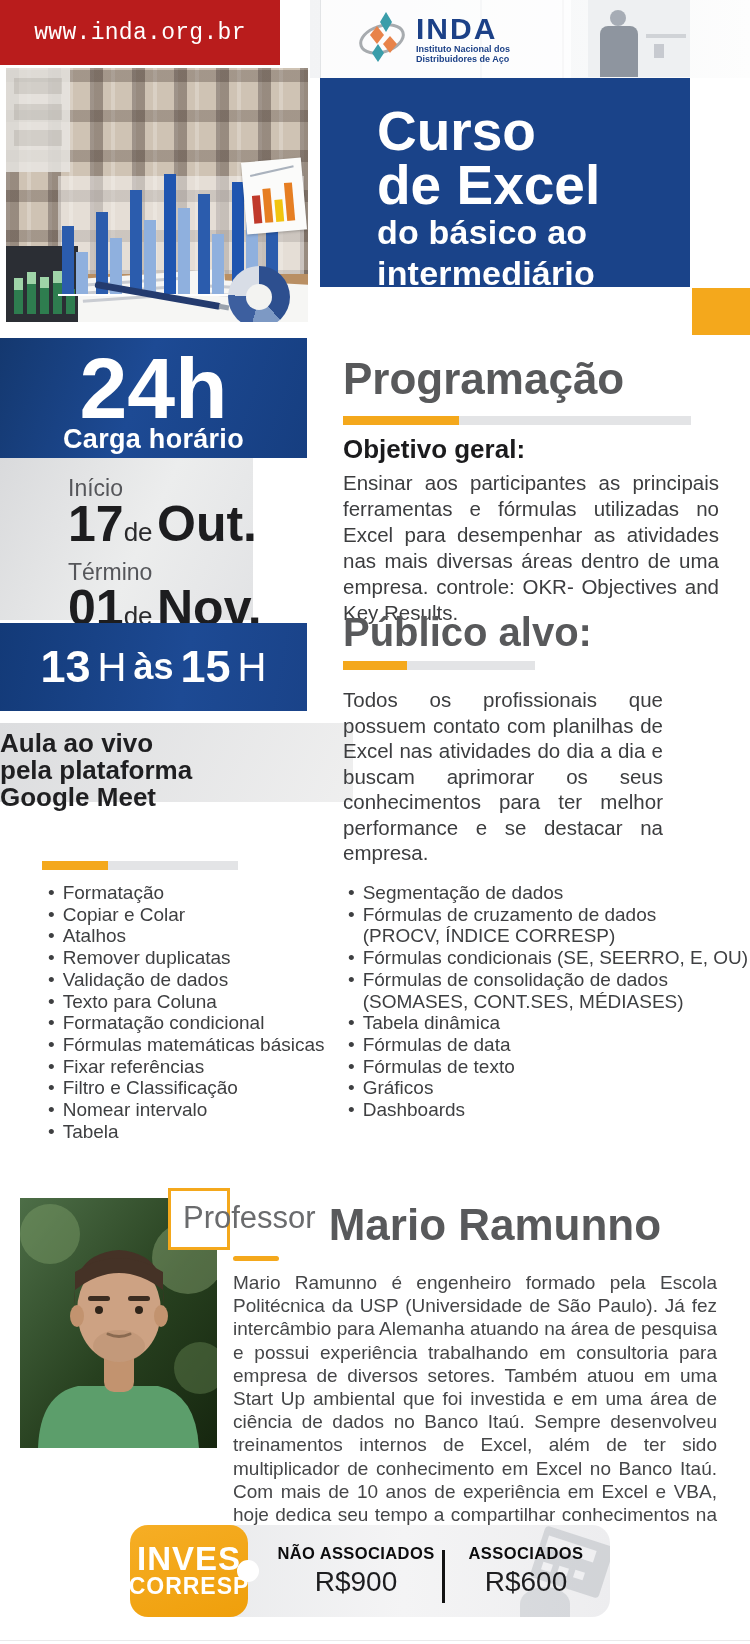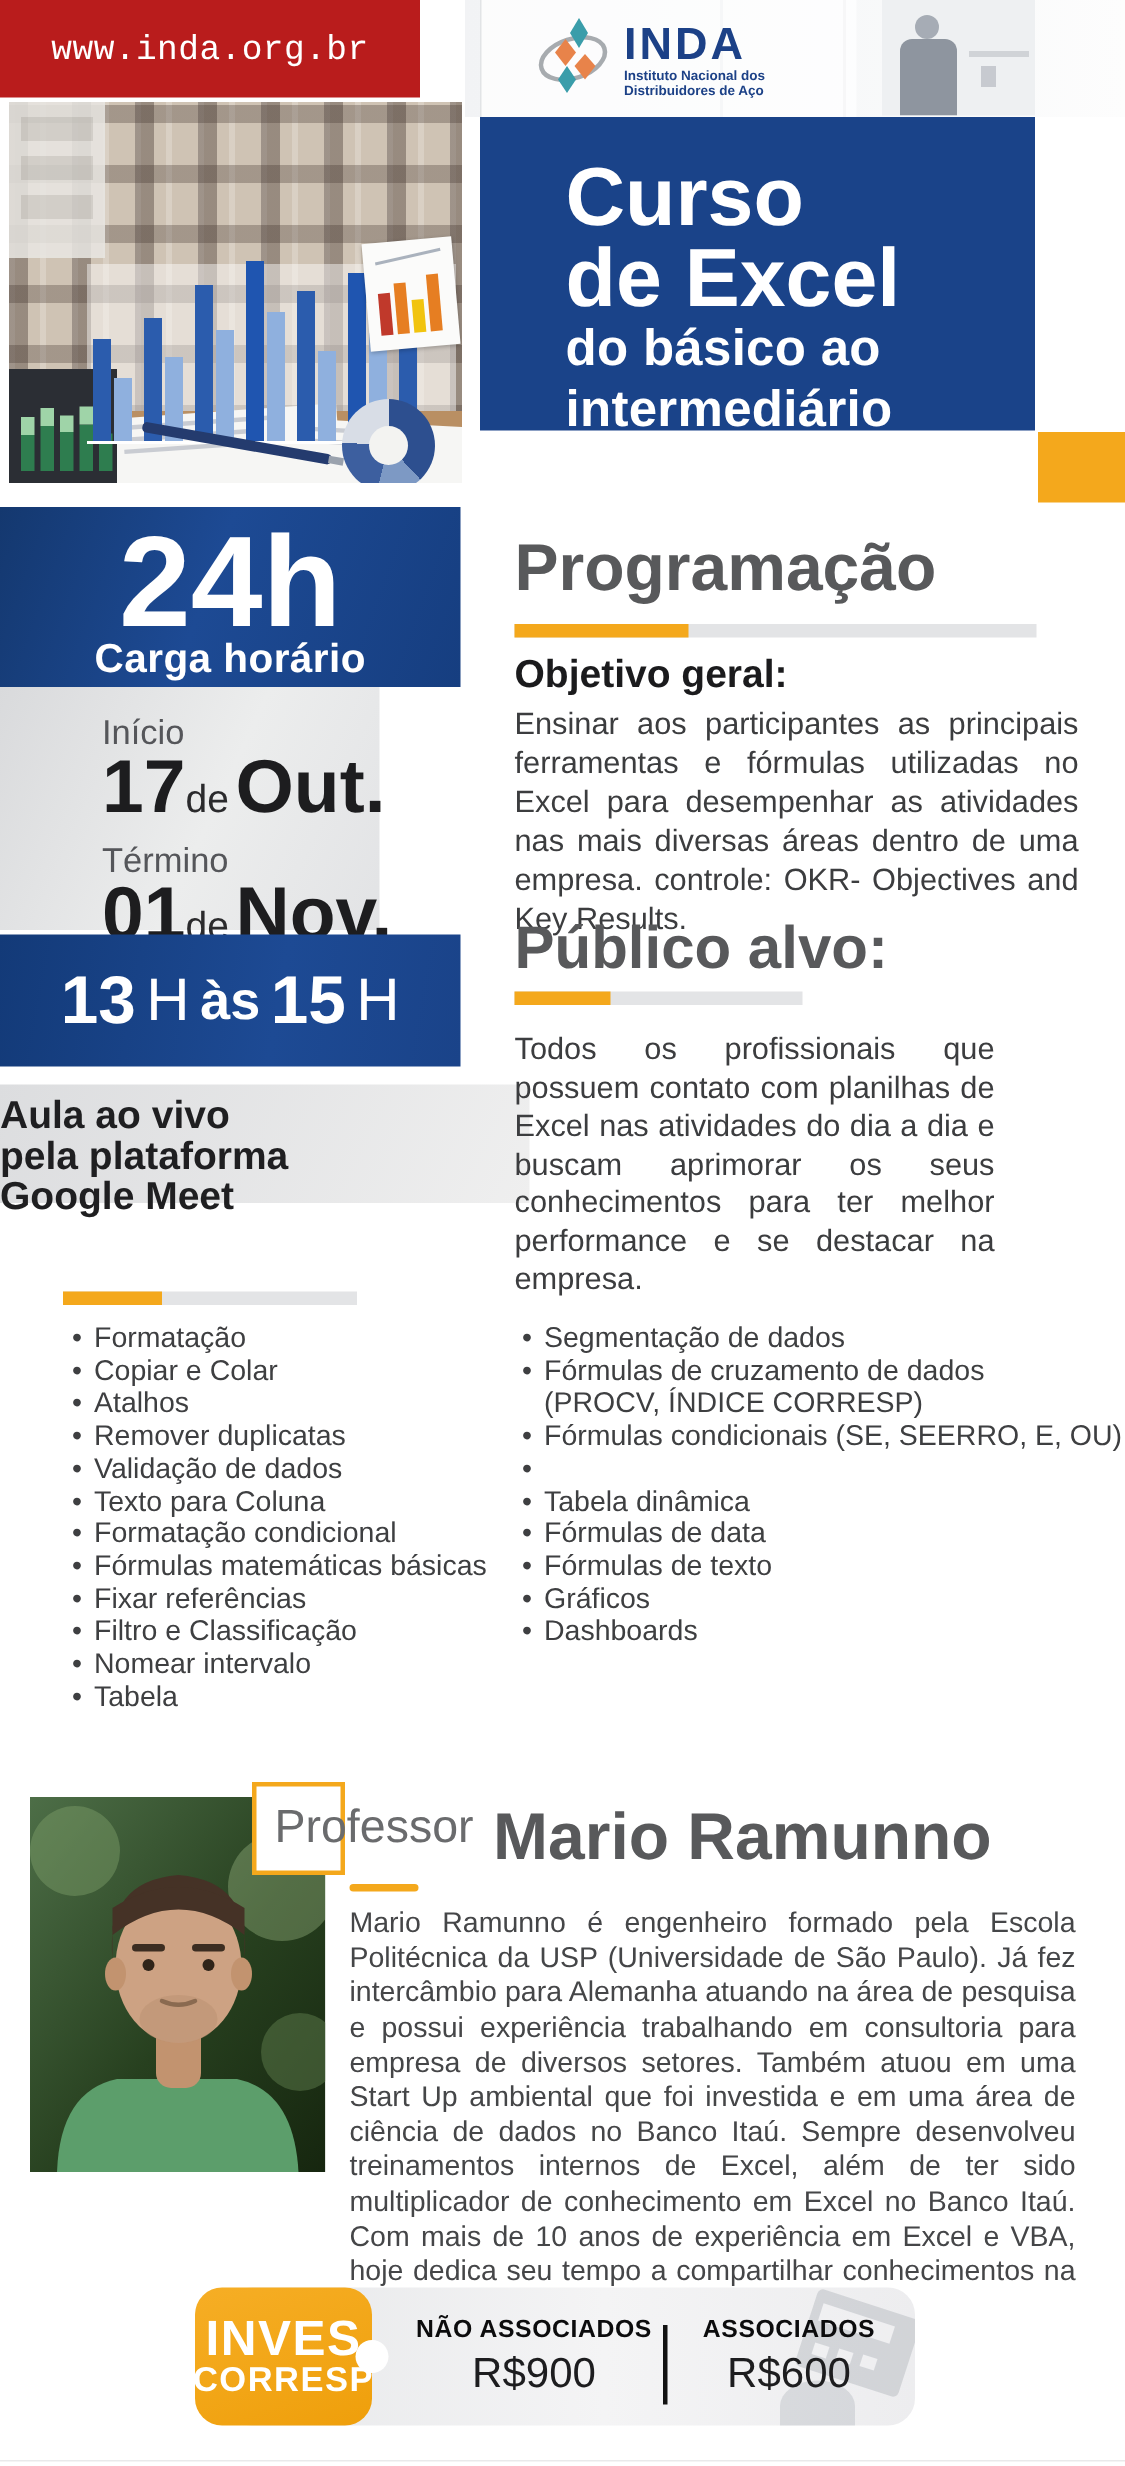--- a/index.html
+++ b/index.html
@@ -318,20 +318,21 @@
       <li>
         <span class="bullet">•</span>
         <span class="itext">Fórmulas de cruzamento de dados<span class="isub">(PROCV, ÍNDICE CORRESP)</span></span>
       </li>
       <li>
         <span class="bullet">•</span>
         <span class="itext">Fórmulas condicionais (SE, SEERRO, E, OU)</span>
       </li>
       <li>
         <span class="bullet">•</span>
+        <span class="itext">Fórmulas de consolidação de dados<span class="isub">(SOMASES, CONT.SES, MÉDIASES)</span></span>
       </li>
       <li>
         <span class="bullet">•</span>
         <span class="itext">Tabela dinâmica</span>
       </li>
       <li>
         <span class="bullet">•</span>
         <span class="itext">Fórmulas de data</span>
       </li>
       <li>

